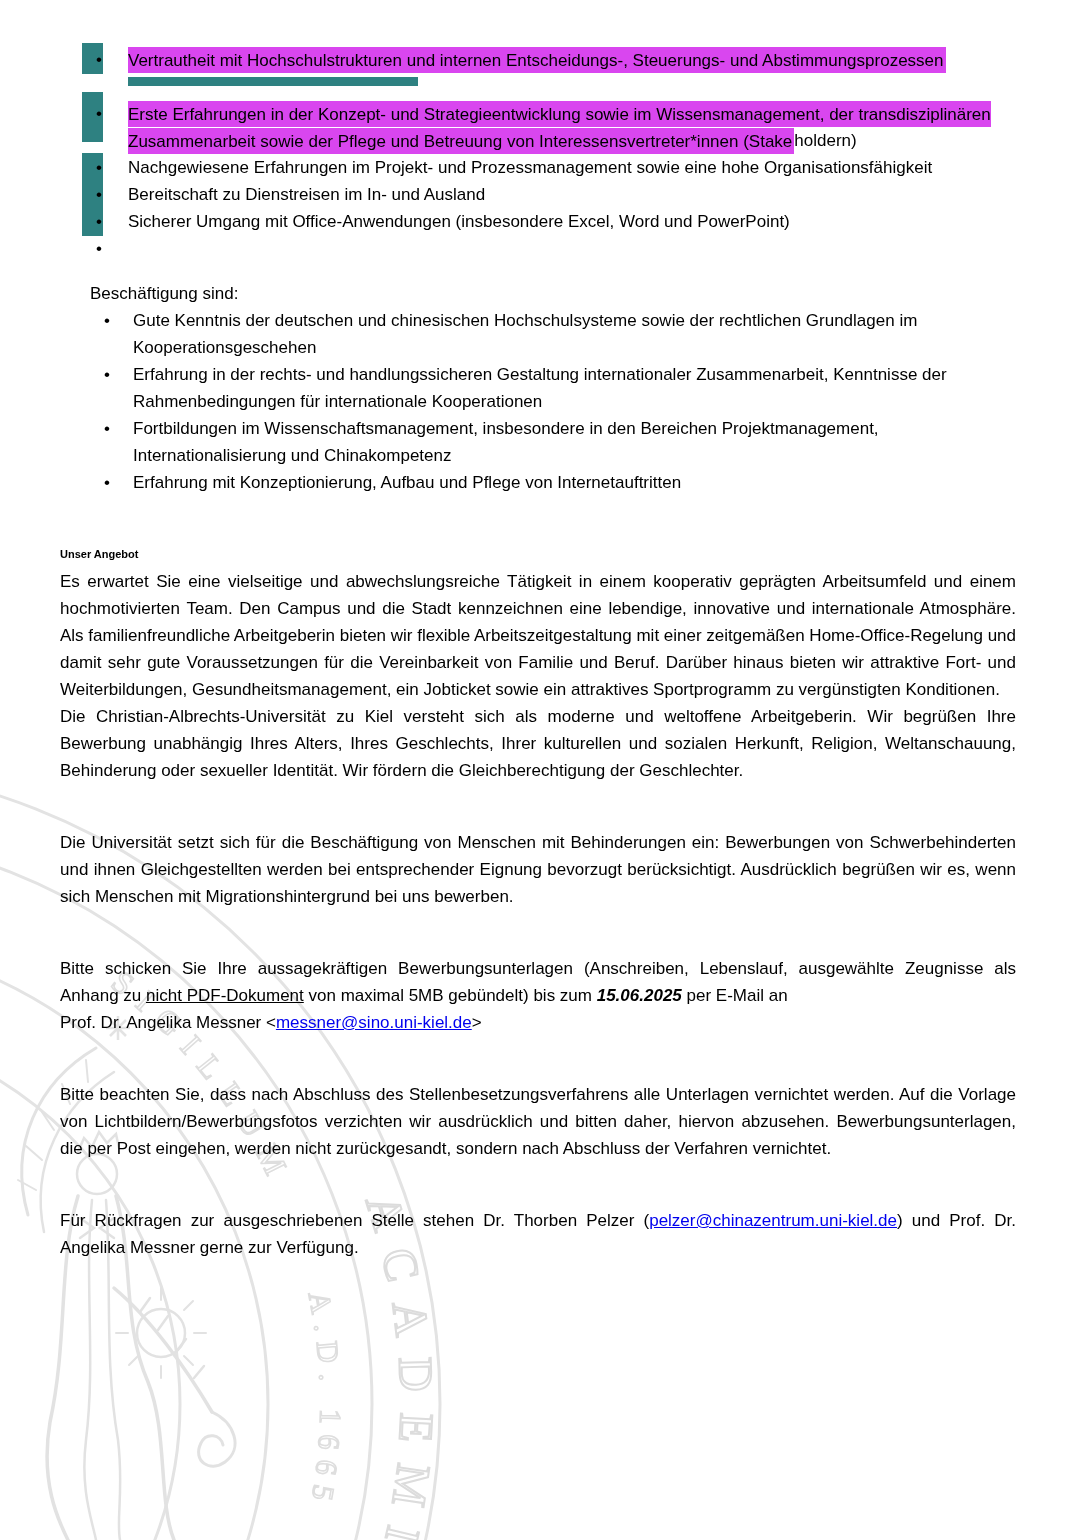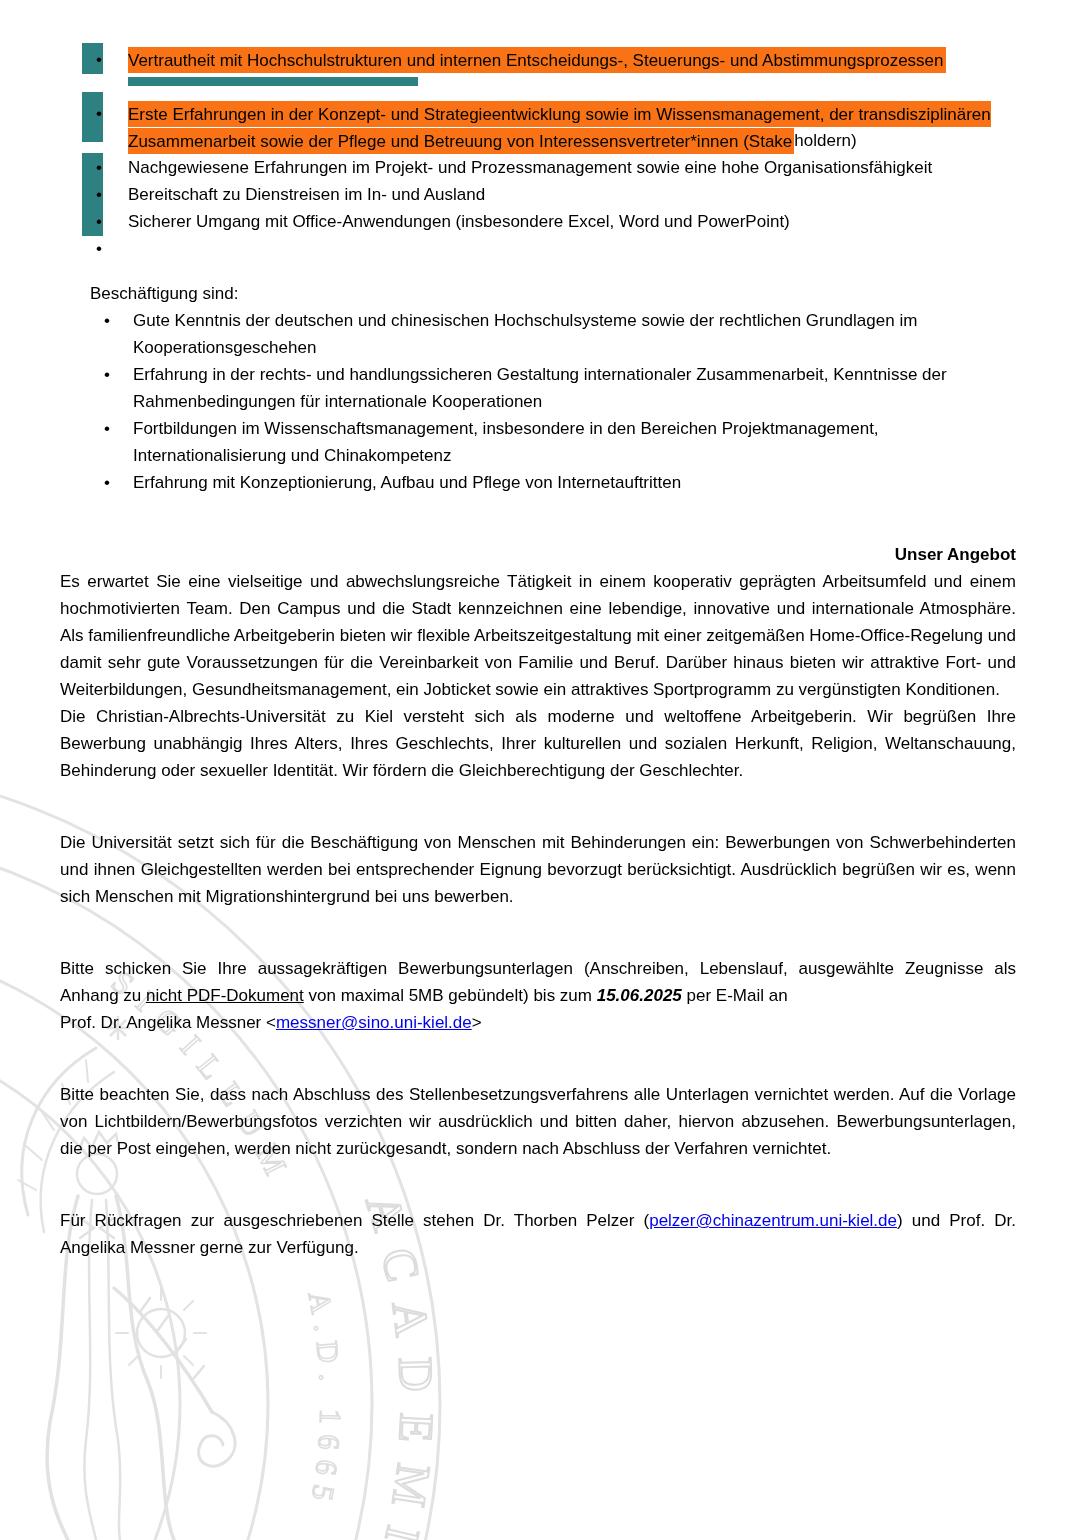--- a/index.html
+++ b/index.html
@@ -16,24 +16,24 @@
   ul.req li, ul.wish li{position:relative;max-width:872px;}
   ul.req li{padding-left:68px;}
   ul.wish li{padding-left:73px;}
   .dot{position:absolute;left:32px;top:0;width:14px;text-align:center;}
   ul.wish .dot{left:40px;}
   .strip{position:absolute;left:22px;width:21px;background:#2e8181;}
   .strip.s1{top:-3px;height:31px;}
   .strip.s2{top:-8px;height:50px;}
   .strip.sline1{top:-1px;height:29px;}
   .strip.sfull{top:-1px;bottom:-1px;}
-  mark.hl{background:#f97316;color:#000;padding:3.5px 2px 3.5px 0;}
+  mark.hl{background:#d946ef;color:#000;padding:3.5px 2px 3.5px 0;}
   .hl-tail{display:inline-block;width:290px;height:9px;background:#2e8181;vertical-align:text-top;}
   .wish-label{margin:45px 0 0 30px;}
-  .offer-heading{font-weight:bold;margin:45px 0 0 0;font-size:17px;text-align:right;}
+  .offer-heading{font-weight:bold;margin:45px 0 0 0;font-size:11px;}
   p{margin:0;text-align:justify;max-width:956px;}
   .mt2{margin-top:45px;}
   .center-line{}
   a{color:#0000ee;text-decoration:underline;}
   u{text-decoration:underline;}
   b{font-weight:bold;font-style:italic;}
 </style>
 </head>
 <body>
 

